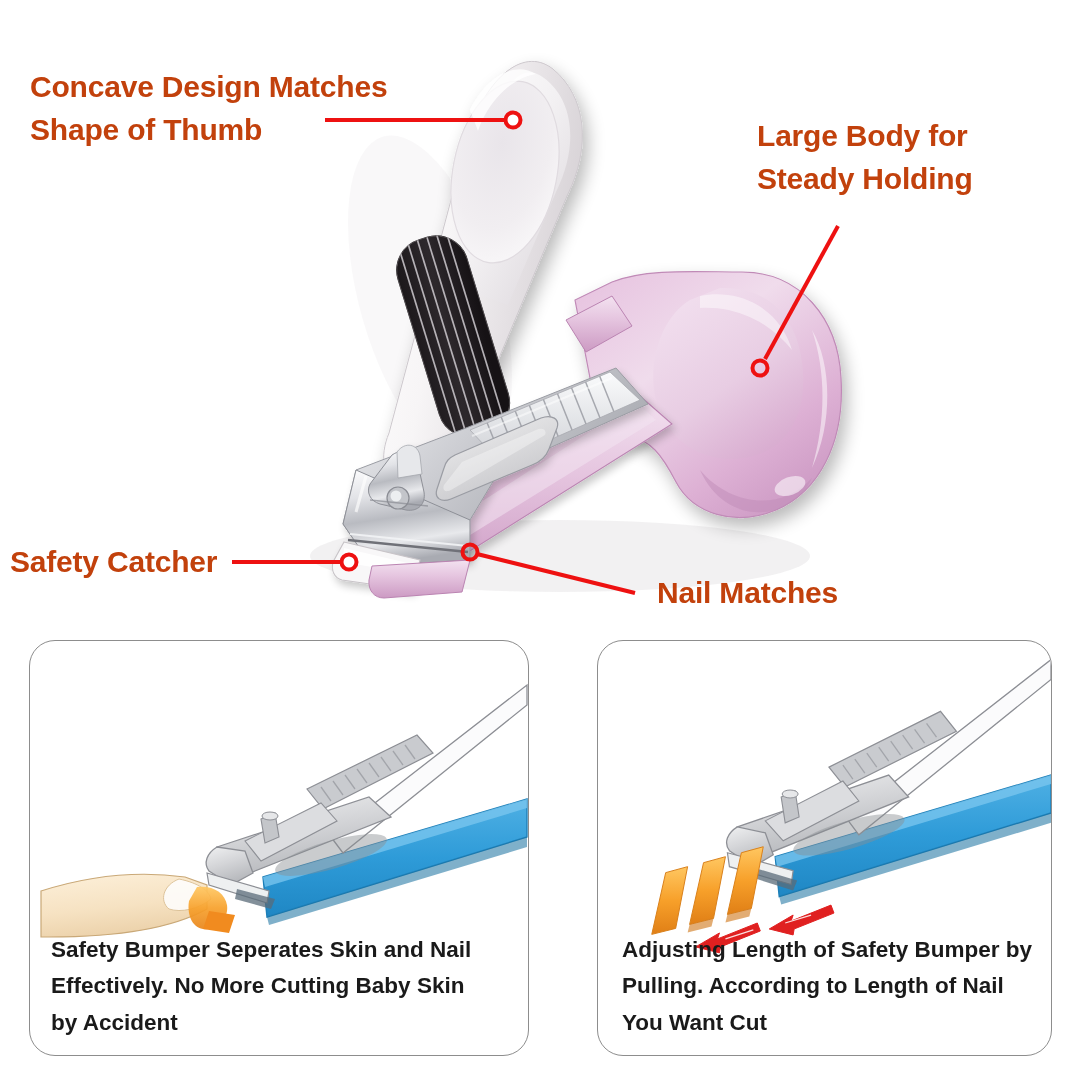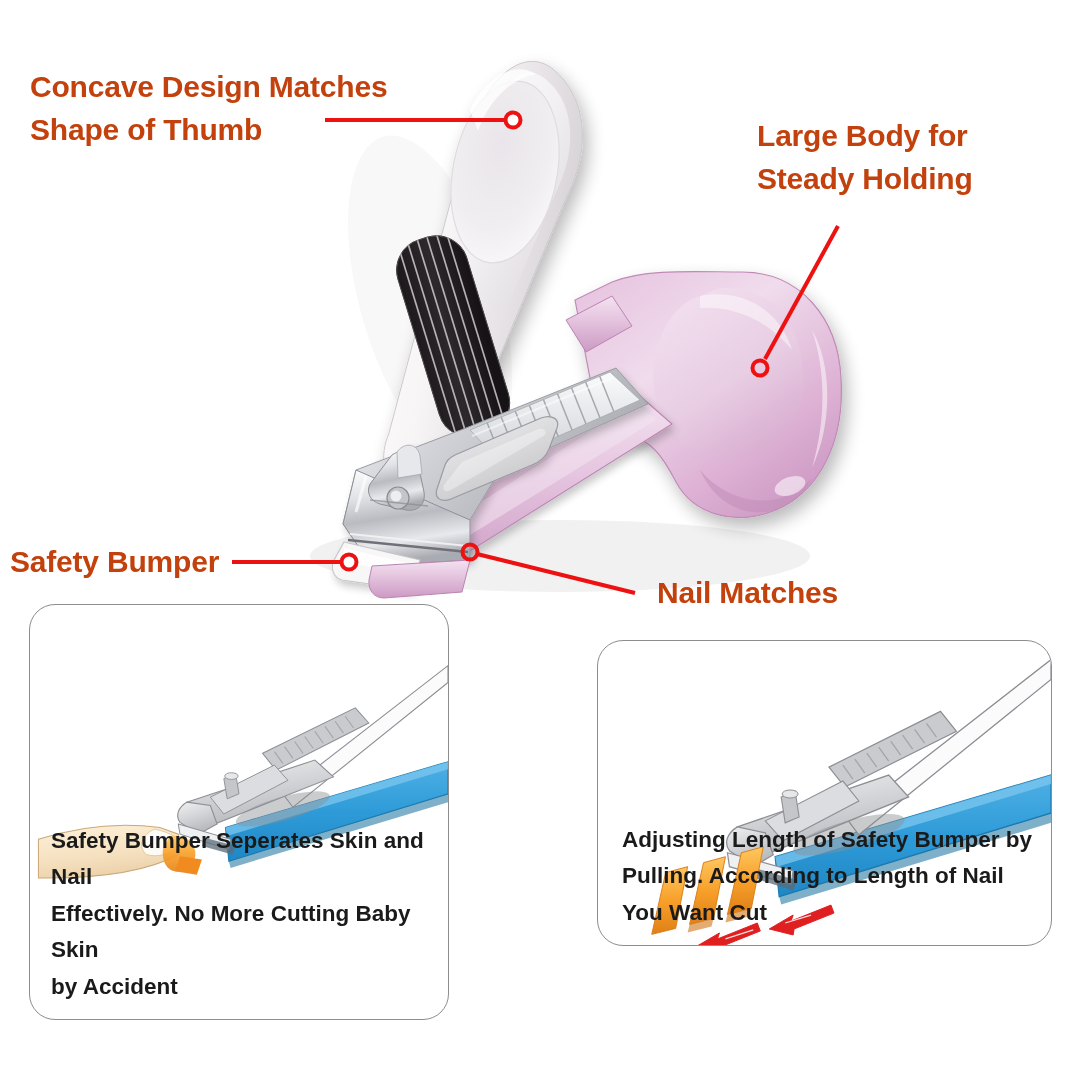--- a/index.html
+++ b/index.html
@@ -28,22 +28,22 @@
 
   
   .panel{
     position:absolute;
     border:1.6px solid #8d8d8d;
     border-radius:26px;
     background:#ffffff;
     box-sizing:border-box;
     overflow:hidden;
   }
-  #panel-left{left:29px;top:604px;width:420px;height:416px;}
-  #panel-right{left:597px;top:640px;width:455px;height:306px;padding-left:8px;}
+  #panel-left{left:29px;top:640px;width:500px;height:416px;}
+  #panel-right{left:597px;top:640px;width:455px;height:416px;padding-left:8px;}
 
   .panel-caption{
     position:absolute;
     left:0;right:0;bottom:14px;
     padding:0 16px 0 20px;
     font-size:22.5px;
     font-weight:700;
     color:#1a1a1a;
     line-height:1.62;
     white-space:pre-line;
@@ -307,21 +307,21 @@
       </g>
     </g>
   </svg>
 
   <div class="label" id="lbl-concave">Concave Design Matches
 Shape of Thumb</div>
 
   <div class="label" id="lbl-large">Large Body for
 Steady Holding</div>
 
-  <div class="label" id="lbl-safety">Safety Bumper</div>
+  <div class="label" id="lbl-safety">Safety Catcher</div>
 
   <div class="label" id="lbl-catcher">Nail Matches</div>
 
   <div class="panel" id="panel-left">
     <svg class="panel-art" viewBox="0 0 496 300">
       <defs>
         <linearGradient id="blueA" x1="0" y1="0" x2="0" y2="1">
           <stop offset="0" stop-color="#4fb0e4"></stop>
           <stop offset="0.5" stop-color="#2e9bd8"></stop>
           <stop offset="1" stop-color="#1f87c4"></stop>

